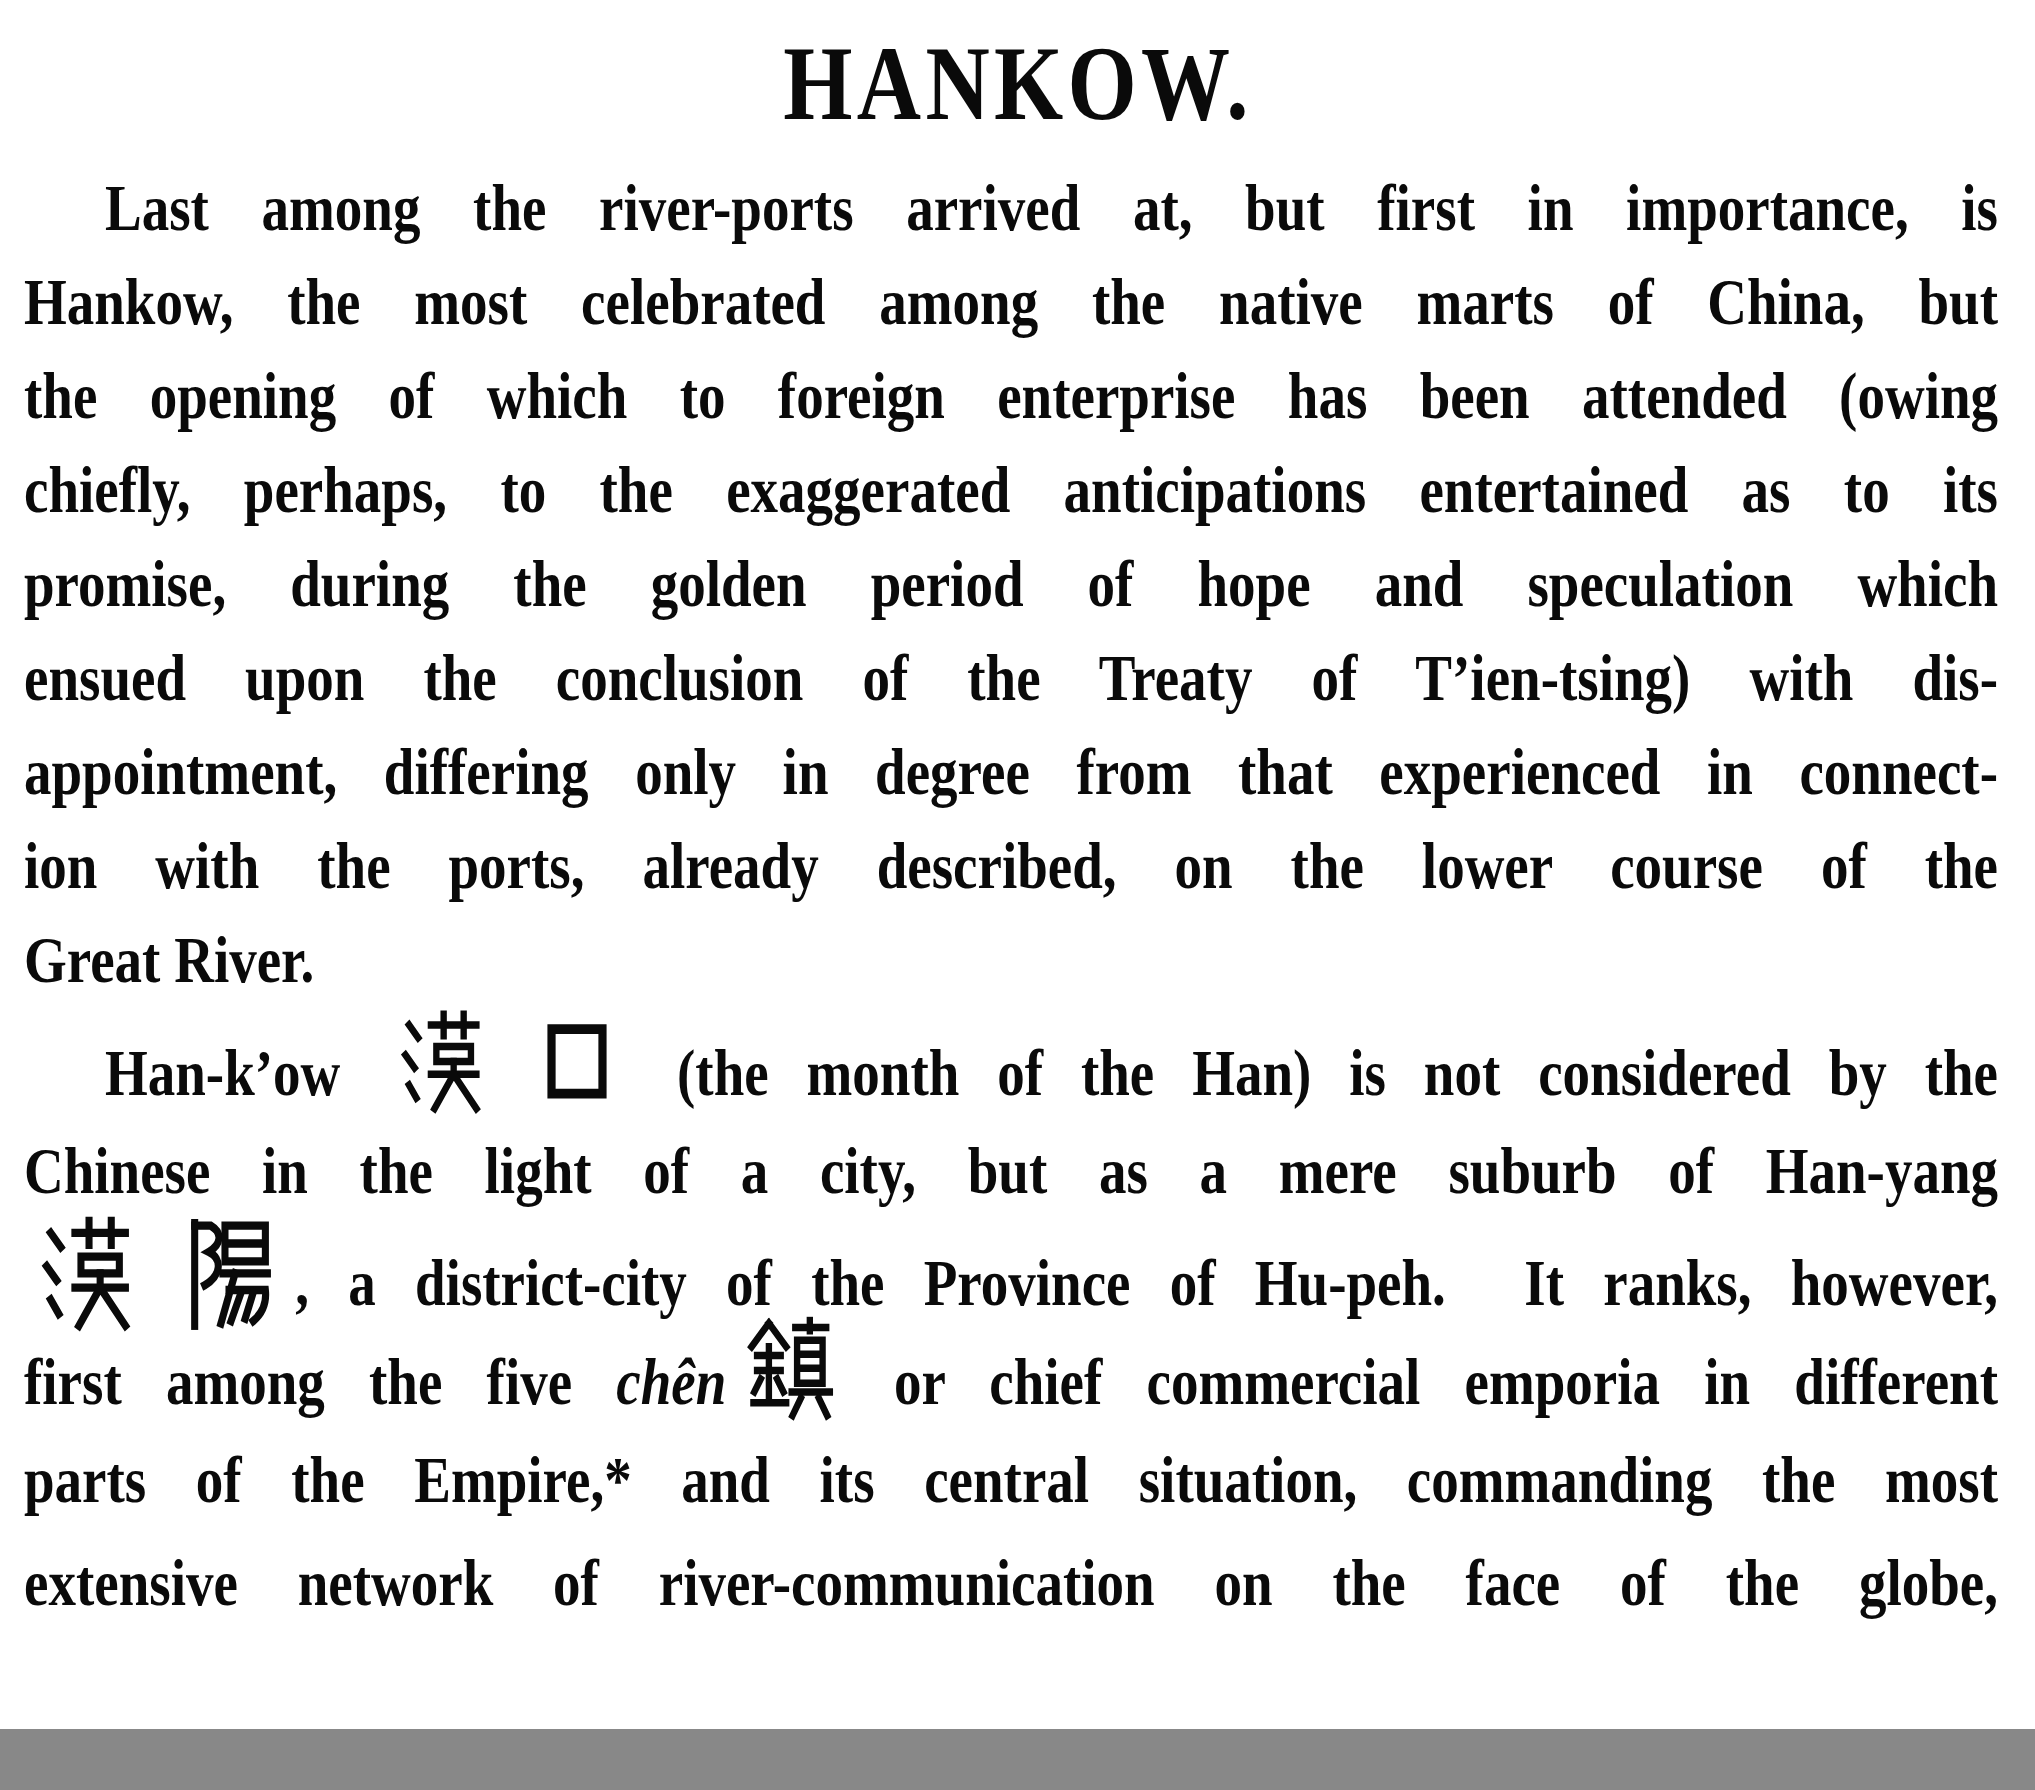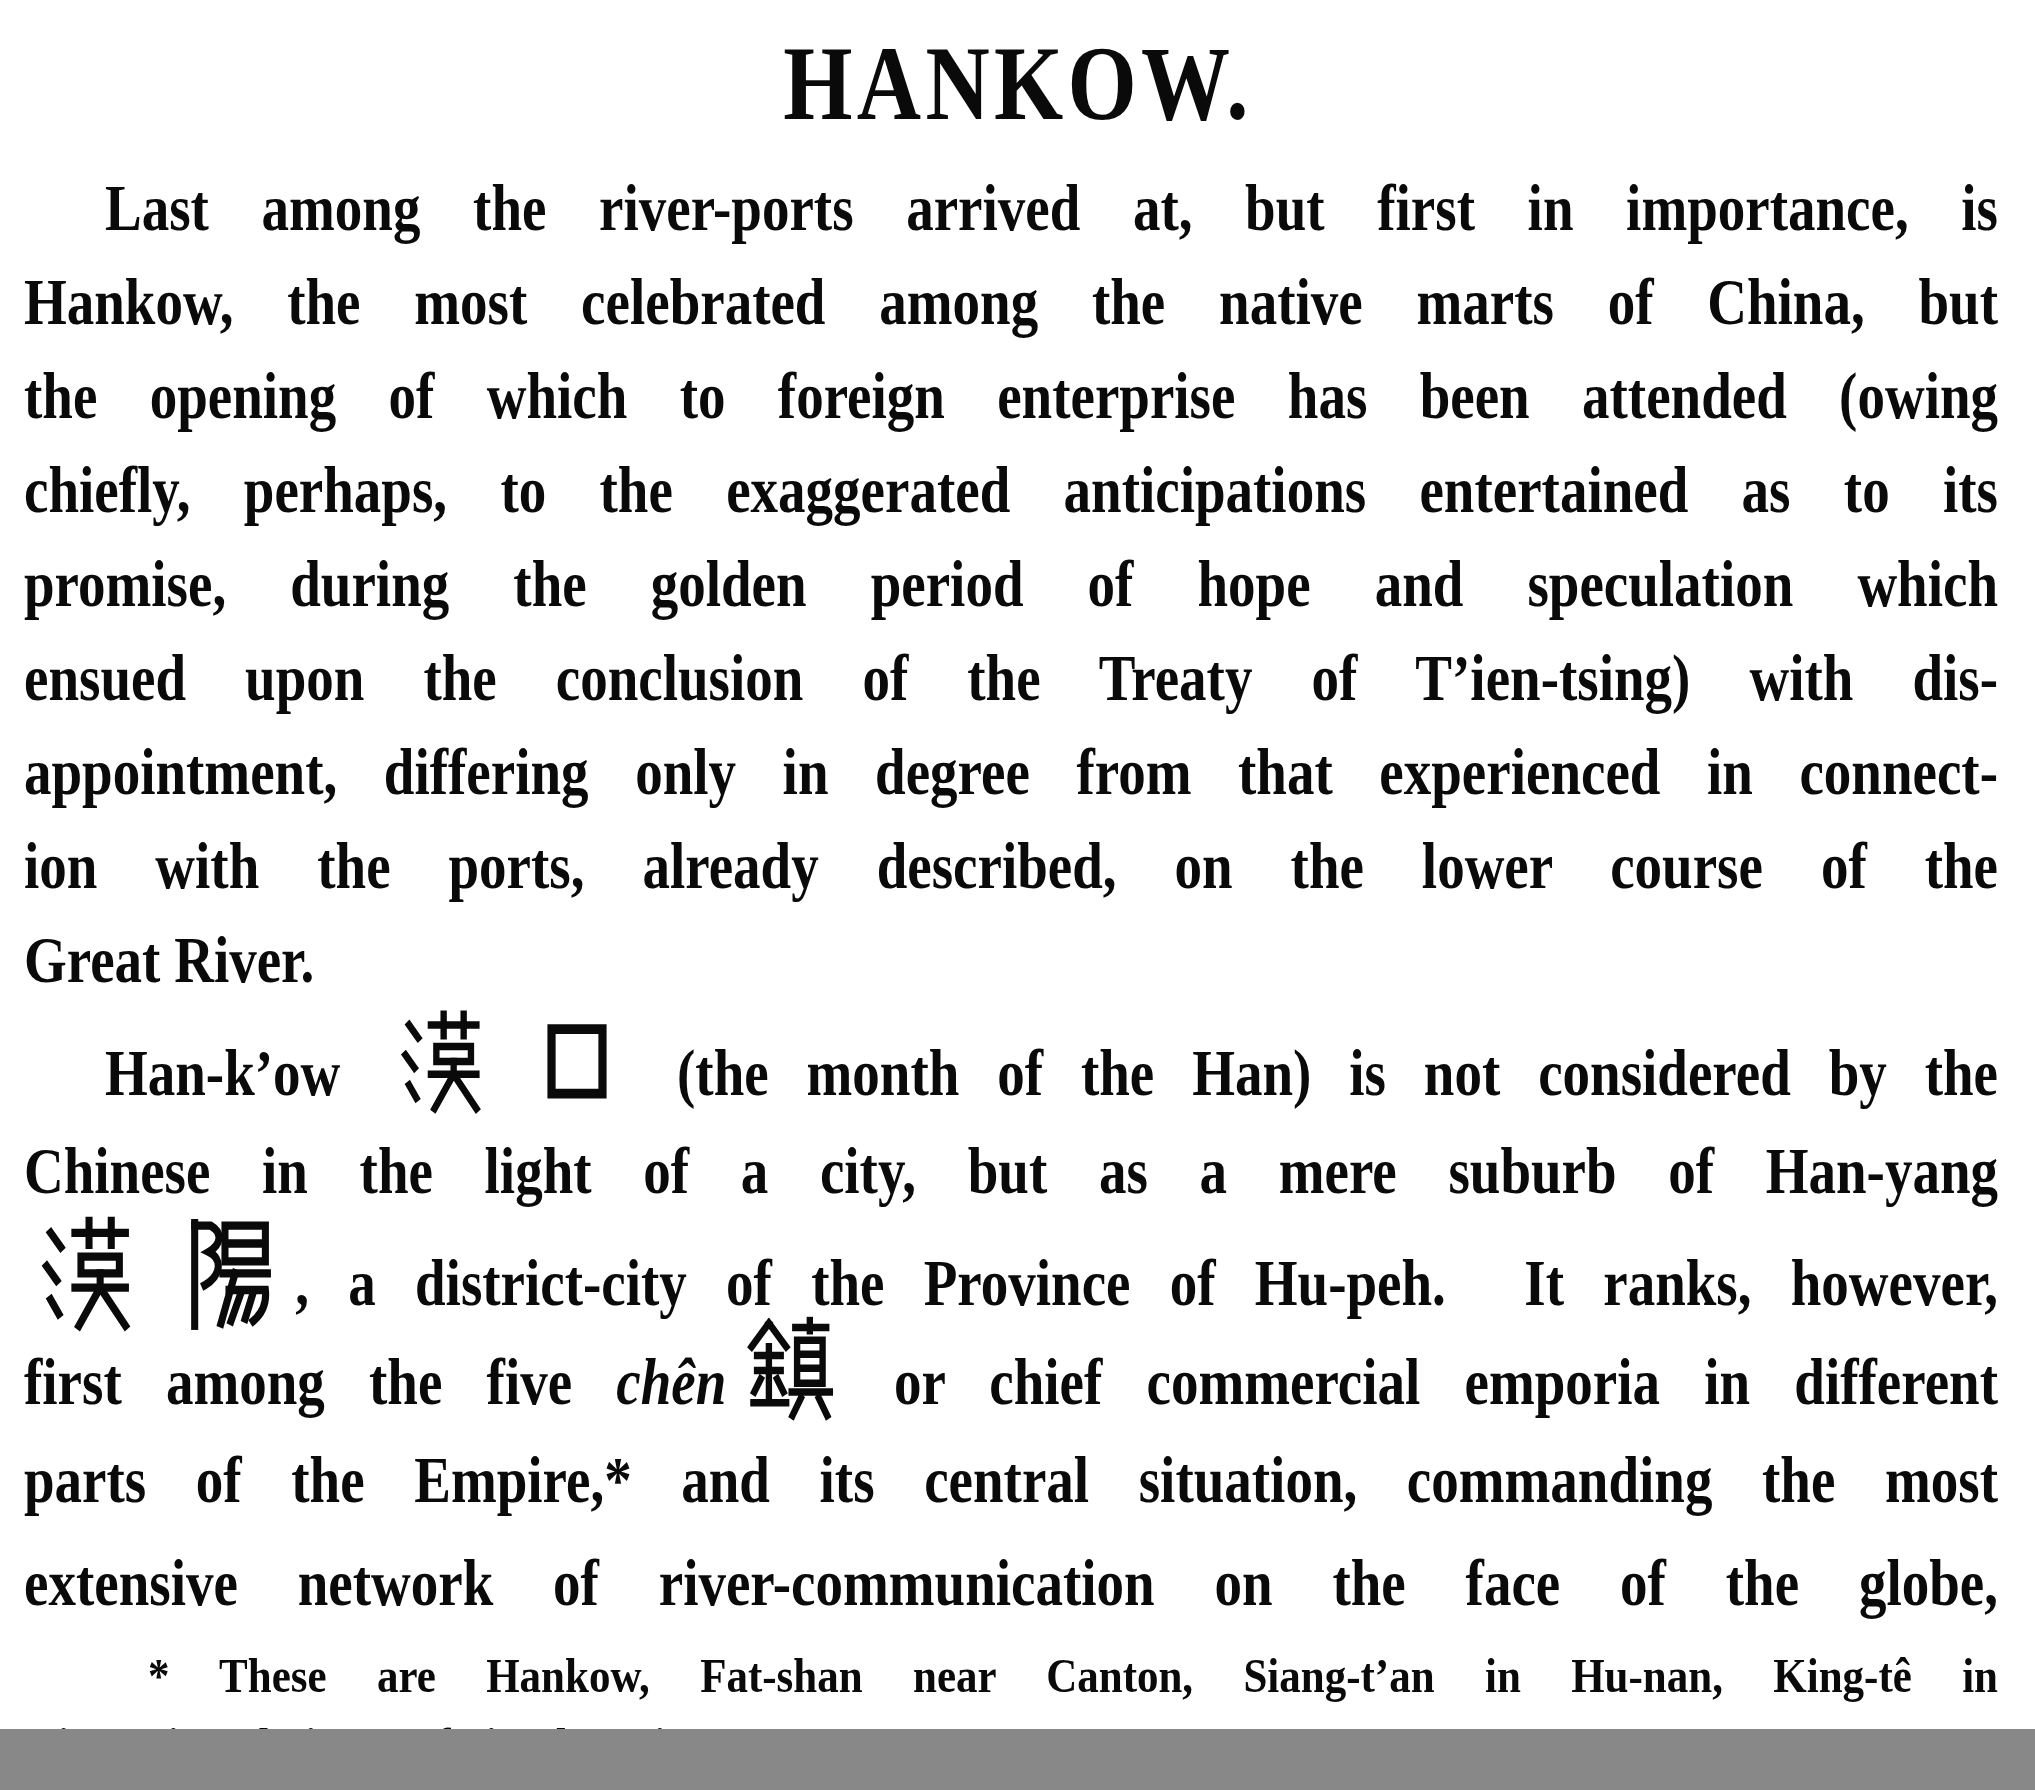--- a/index.html
+++ b/index.html
@@ -74,24 +74,20 @@
             <use href="#glyph-han" xlink:href="#glyph-han"></use>
           </svg><span class="cjk-gap"></span><svg viewBox="0 0 100 100" class="cjk lg">
             <use href="#glyph-yang" xlink:href="#glyph-yang"></use>
           </svg><span class="txt">, a district-city of the Province of Hu-peh.&nbsp; It ranks, however,</span></div>
         <div class="line"><span class="txt">first among the five </span><span class="txt it">chên</span><svg viewBox="0 0 100 100" class="cjk">
             <use href="#glyph-chen" xlink:href="#glyph-chen"></use>
           </svg><span class="txt"> or chief commercial emporia in different</span></div>
         <div class="line"><span class="txt">parts of the Empire,* and its central situation, commanding the most</span></div>
         <div class="line"><span class="txt">extensive network of river-communication on the face of the globe,</span></div>
       </div>
-      <div class="footnote">
-        <div class="line first"><span class="txt">* These are Hankow, Fat-shan near Canton, Siang-t’an in Hu-nan, King-tê in</span></div>
-        <div class="line end"><span class="txt">Kiang-si, and Si-ngan-fu in Shen-si.</span></div>
-      </div>
     </div>
 
   <svg class="defs" aria-hidden="true">
     <defs>
       <g id="glyph-han">
         <path d="M16,16 l10,12 M12,44 l10,12 M16,72 l8,12"></path>
         <path d="M40,16 h50 M54,6 v20 M76,6 v20"></path>
         <path d="M46,36 h38 v14 h-38 z"></path>
         <path d="M40,62 h50 M65,50 v12"></path>
         <path d="M65,62 L44,94 M65,62 L90,94"></path>

